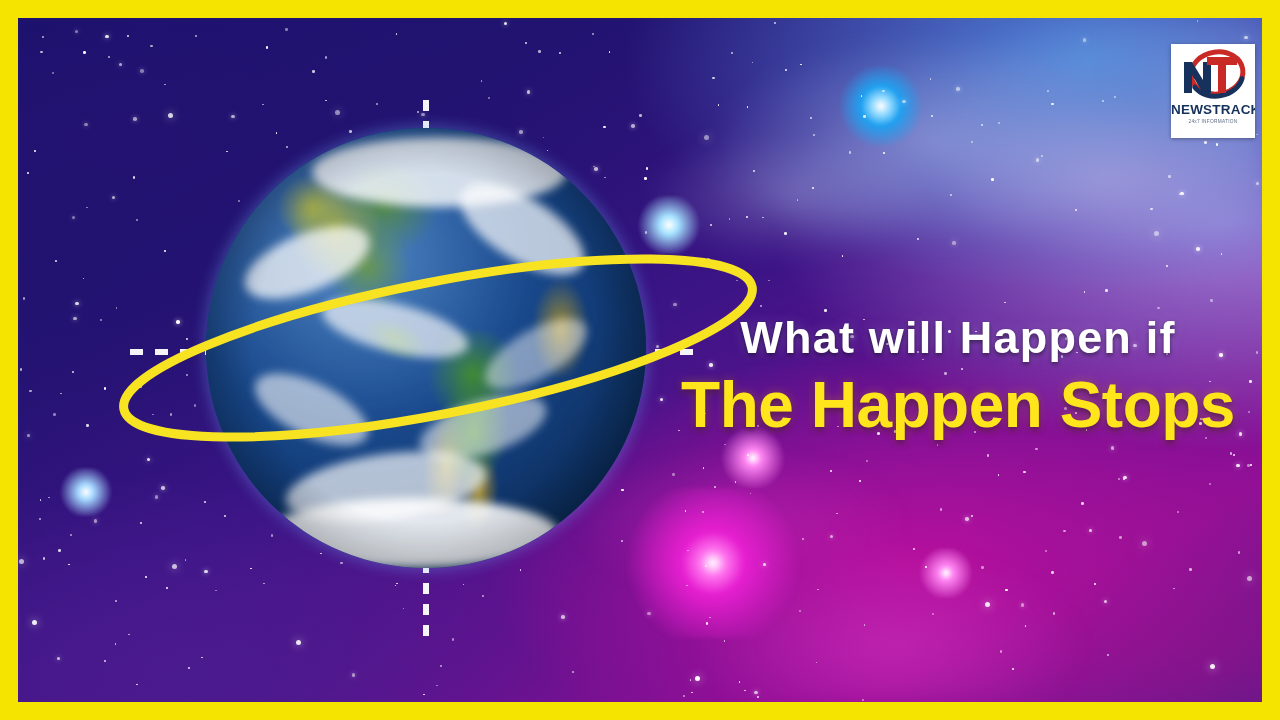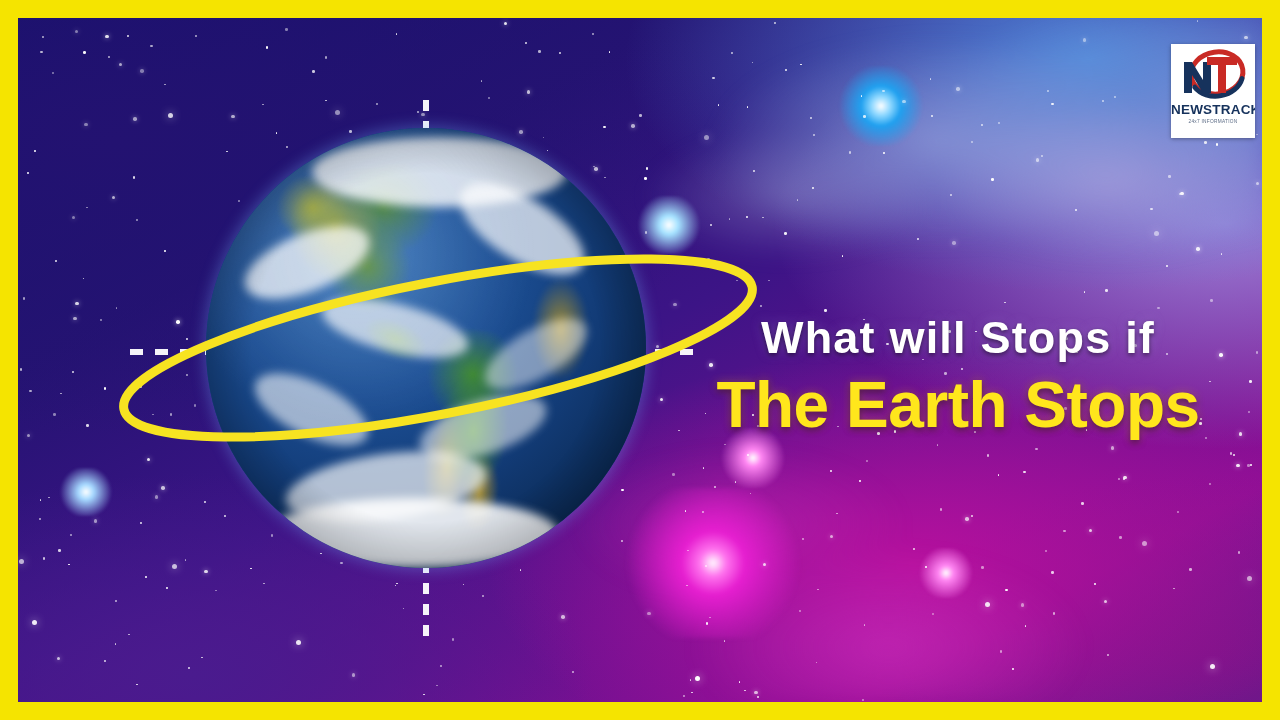--- a/index.html
+++ b/index.html
@@ -612,22 +612,22 @@
       </div>
     </div>
 
     <div id="orbit">
       <svg viewBox="0 0 680 180" preserveAspectRatio="none">
         <ellipse cx="340" cy="90" rx="320" ry="66" transform="rotate(-11 340 90)" fill="none" stroke="#f7e321" stroke-width="9" stroke-linecap="round"></ellipse>
       </svg>
     </div>
 
     <div id="headline">
-      <div id="title-line1">What will Stops if</div>
-      <div class="title-yellow" id="title-line2">The Earth Stops</div>
+      <div id="title-line1">What will Happen if</div>
+      <div class="title-yellow" id="title-line2">The Happen Stops</div>
     </div>
 
     <div id="logo">
       <div id="logo-mark">
         <svg width="84" height="62" viewBox="0 0 84 62">
 
           <ellipse cx="46" cy="29" rx="26" ry="21" fill="none" stroke="#c92a25" stroke-width="5" transform="rotate(-8 46 29)"></ellipse>
           <path d="M22 40 A26 21 0 0 0 70 38" fill="none" stroke="#16325c" stroke-width="5" stroke-linecap="round" transform="rotate(-8 46 29)"></path>
 
           <path d="M13 49 L13 18 L21 18 L32 36 L32 18 L40 18 L40 49 L32 49 L21 31 L21 49 Z" fill="#16325c"></path>

